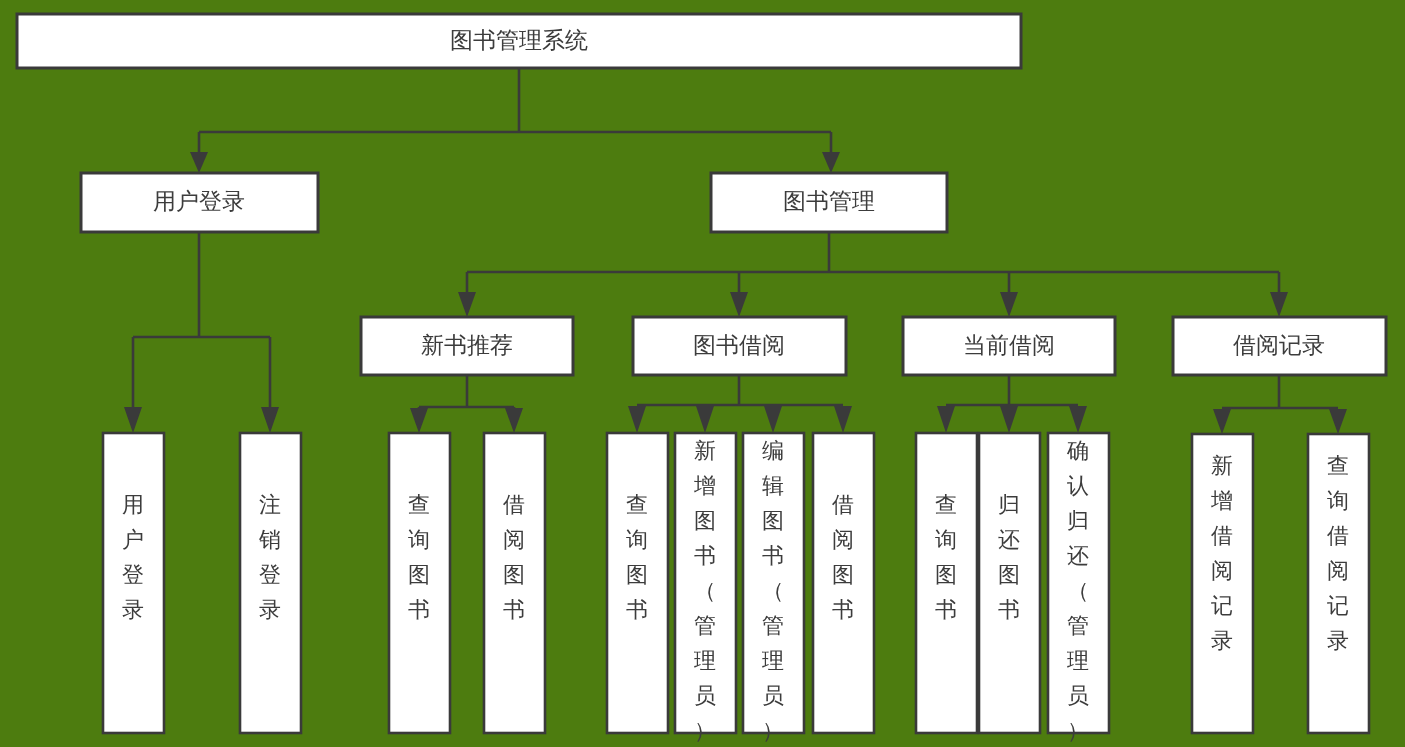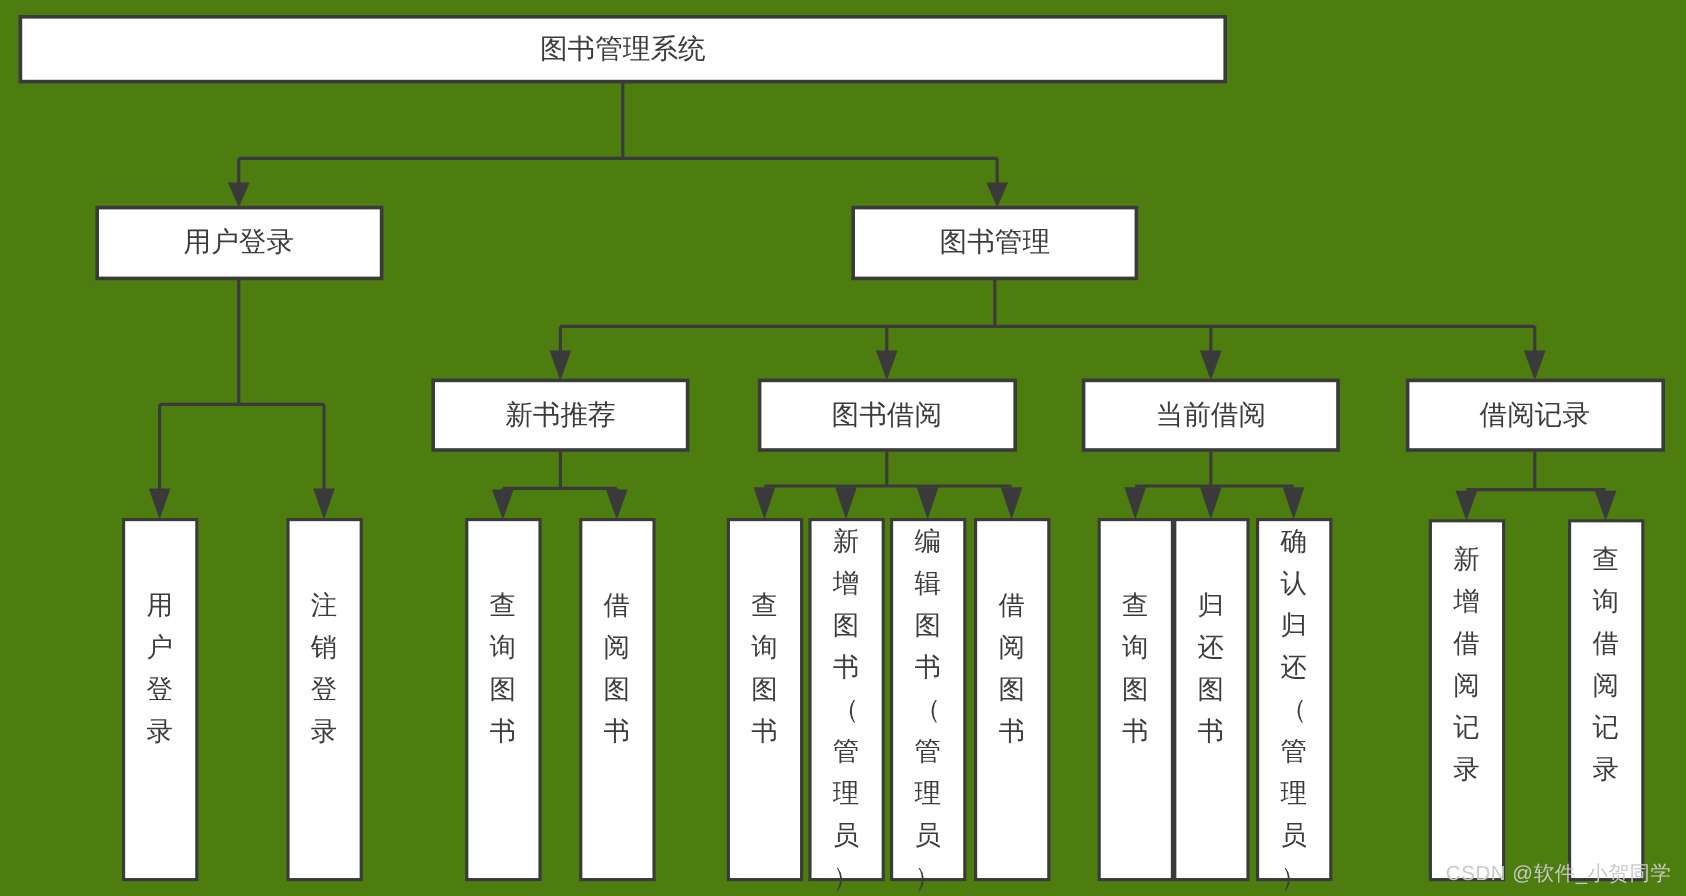--- a/index.html
+++ b/index.html
@@ -230,15 +230,14 @@
       <rect class="node-box-thin" x="1192" y="434" width="61" height="299"></rect>
       <text class="leaf-label" x="1222" y="473"><tspan x="1222" y="473">新</tspan><tspan x="1222" y="508">增</tspan><tspan x="1222" y="543">借</tspan><tspan x="1222" y="578">阅</tspan><tspan x="1222" y="613">记</tspan><tspan x="1222" y="648">录</tspan></text>
     </g>
     <g>
       <rect class="node-box-thin" x="1308" y="434" width="61" height="299"></rect>
       <text class="leaf-label" x="1338" y="473"><tspan x="1338" y="473">查</tspan><tspan x="1338" y="508">询</tspan><tspan x="1338" y="543">借</tspan><tspan x="1338" y="578">阅</tspan><tspan x="1338" y="613">记</tspan><tspan x="1338" y="648">录</tspan></text>
     </g>
 
   </svg>
 
-  <div class="watermark">CSDN @软件_小贺同学</div>
 
 </div>
 
 </body></html>

